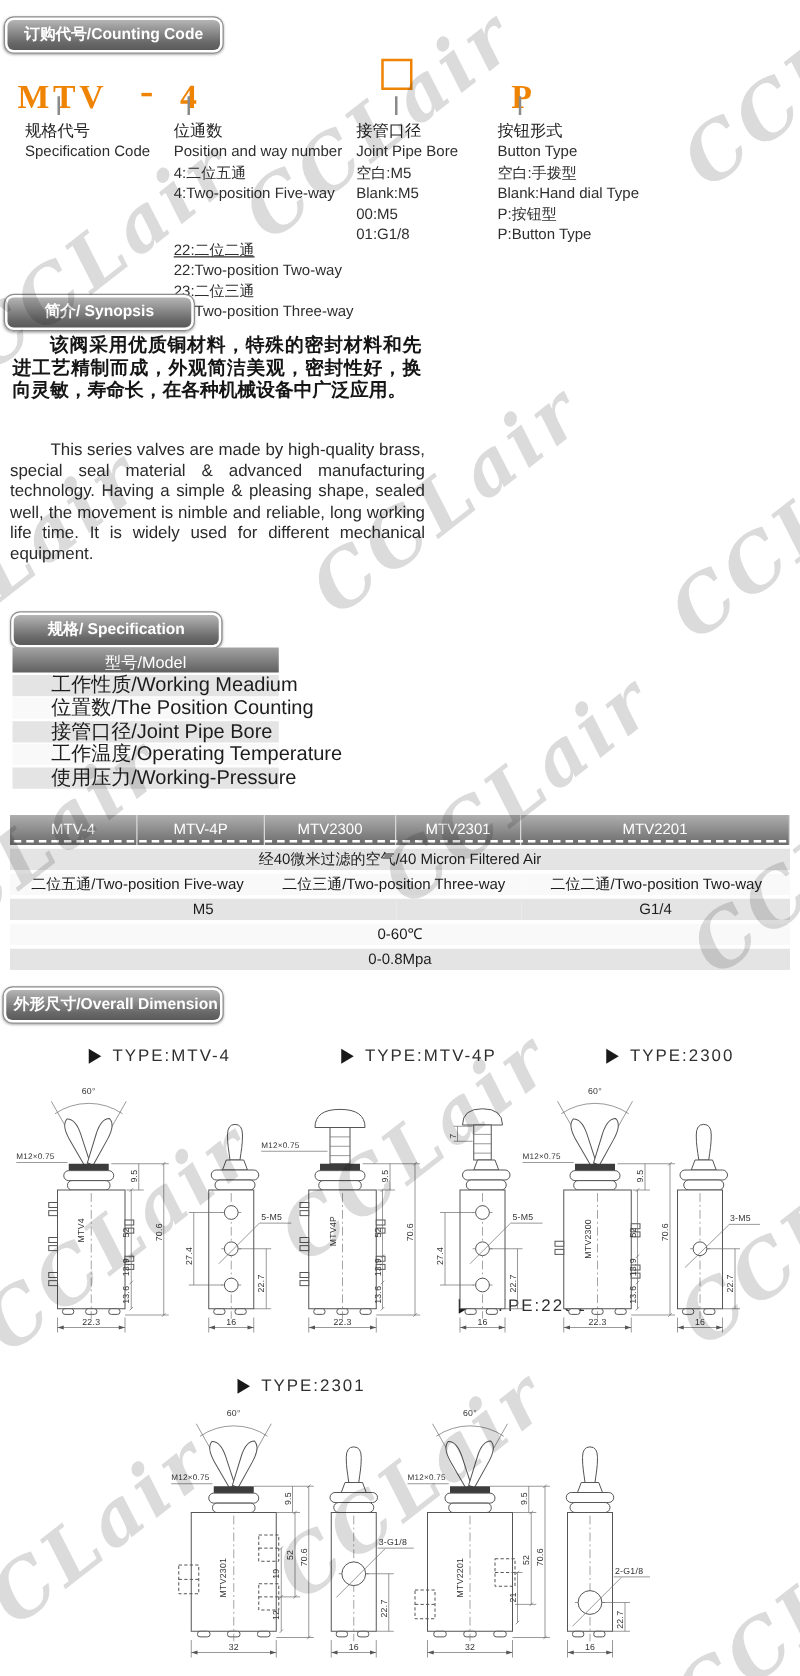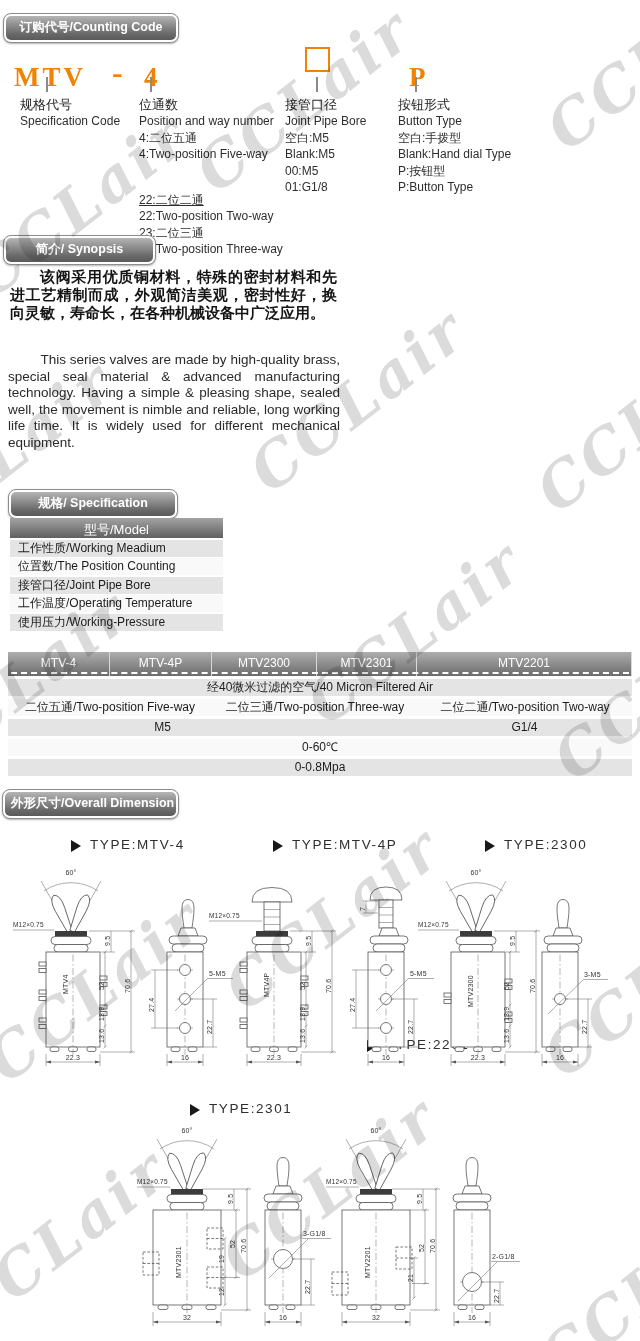--- a/index.html
+++ b/index.html
@@ -32,36 +32,36 @@
   
   .para-cn{position:absolute;left:10px;top:268px;width:327px;font-size:15px;font-weight:bold;
            line-height:18px;color:#151515;text-indent:2em;text-align:justify;z-index:2;}
   .para-en{position:absolute;left:8px;top:352px;width:332px;font-size:13.5px;
            line-height:16.6px;color:#2a2a2a;text-indent:2.4em;text-align:justify;z-index:2;}
 
   
   .spec-table{position:absolute;left:10px;top:518px;width:213px;z-index:2;}
   .spec-head{height:20px;line-height:24px;text-align:center;color:#fff;font-size:13px;
              background:linear-gradient(180deg,#a3a3a3,#606060);}
-  .spec-row{height:17px;line-height:17px;margin-top:1.5px;padding-left:8px;font-size:12px;
+  .spec-row{height:17px;line-height:17px;margin-top:1.5px;padding-left:31px;font-size:16px;
             color:#1c1c1c;white-space:nowrap;}
   .g{background:#e4e4e4;} .w{background:#f9f9f9;}
 
   
   .mt{position:absolute;left:8px;top:652px;width:624px;font-size:12px;color:#1c1c1c;z-index:2;}
   .mt-head{display:flex;height:24px;line-height:23px;color:#fff;position:relative;
            background:linear-gradient(180deg,#aeaeae,#6b6b6b);}
   .mt-head .hc{box-sizing:border-box;text-align:center;border-right:1px solid #d8d8d8;}
   .mt-head .hc:last-child{border-right:none;}
   .mt-dash{position:absolute;left:3px;right:3px;bottom:2px;border-top:2px dashed #fff;}
   .mt-row{display:flex;height:17px;line-height:17px;margin-top:3px;text-align:center;}
   .mt-row>div{box-sizing:border-box;}
 
   
-  .type-label{position:absolute;display:flex;align-items:flex-end;z-index:2;}
+  .type-label{position:absolute;display:flex;align-items:center;z-index:2;}
   .tri{width:0;height:0;border-left:10px solid #191919;border-top:6px solid transparent;
        border-bottom:6px solid transparent;margin-right:9px;}
   .type-label .tl-text{font-size:13.5px;letter-spacing:1.6px;color:#2f2f2f;white-space:nowrap;}
   svg{position:absolute;overflow:visible;z-index:2;}
   .ln{stroke:#555;stroke-width:0.8;fill:none;}
   .fw{fill:#fff;stroke:#555;stroke-width:0.8;}
   .dk{fill:#3c3c3c;stroke:none;}
   .cl{stroke:#7a7a7a;stroke-width:0.55;stroke-dasharray:7 2.5 1.5 2.5;fill:none;}
   .dsh{stroke:#555;stroke-width:0.8;fill:none;stroke-dasharray:2.6 1.8;}
   .dim{stroke:#6a6a6a;stroke-width:0.55;fill:none;}

